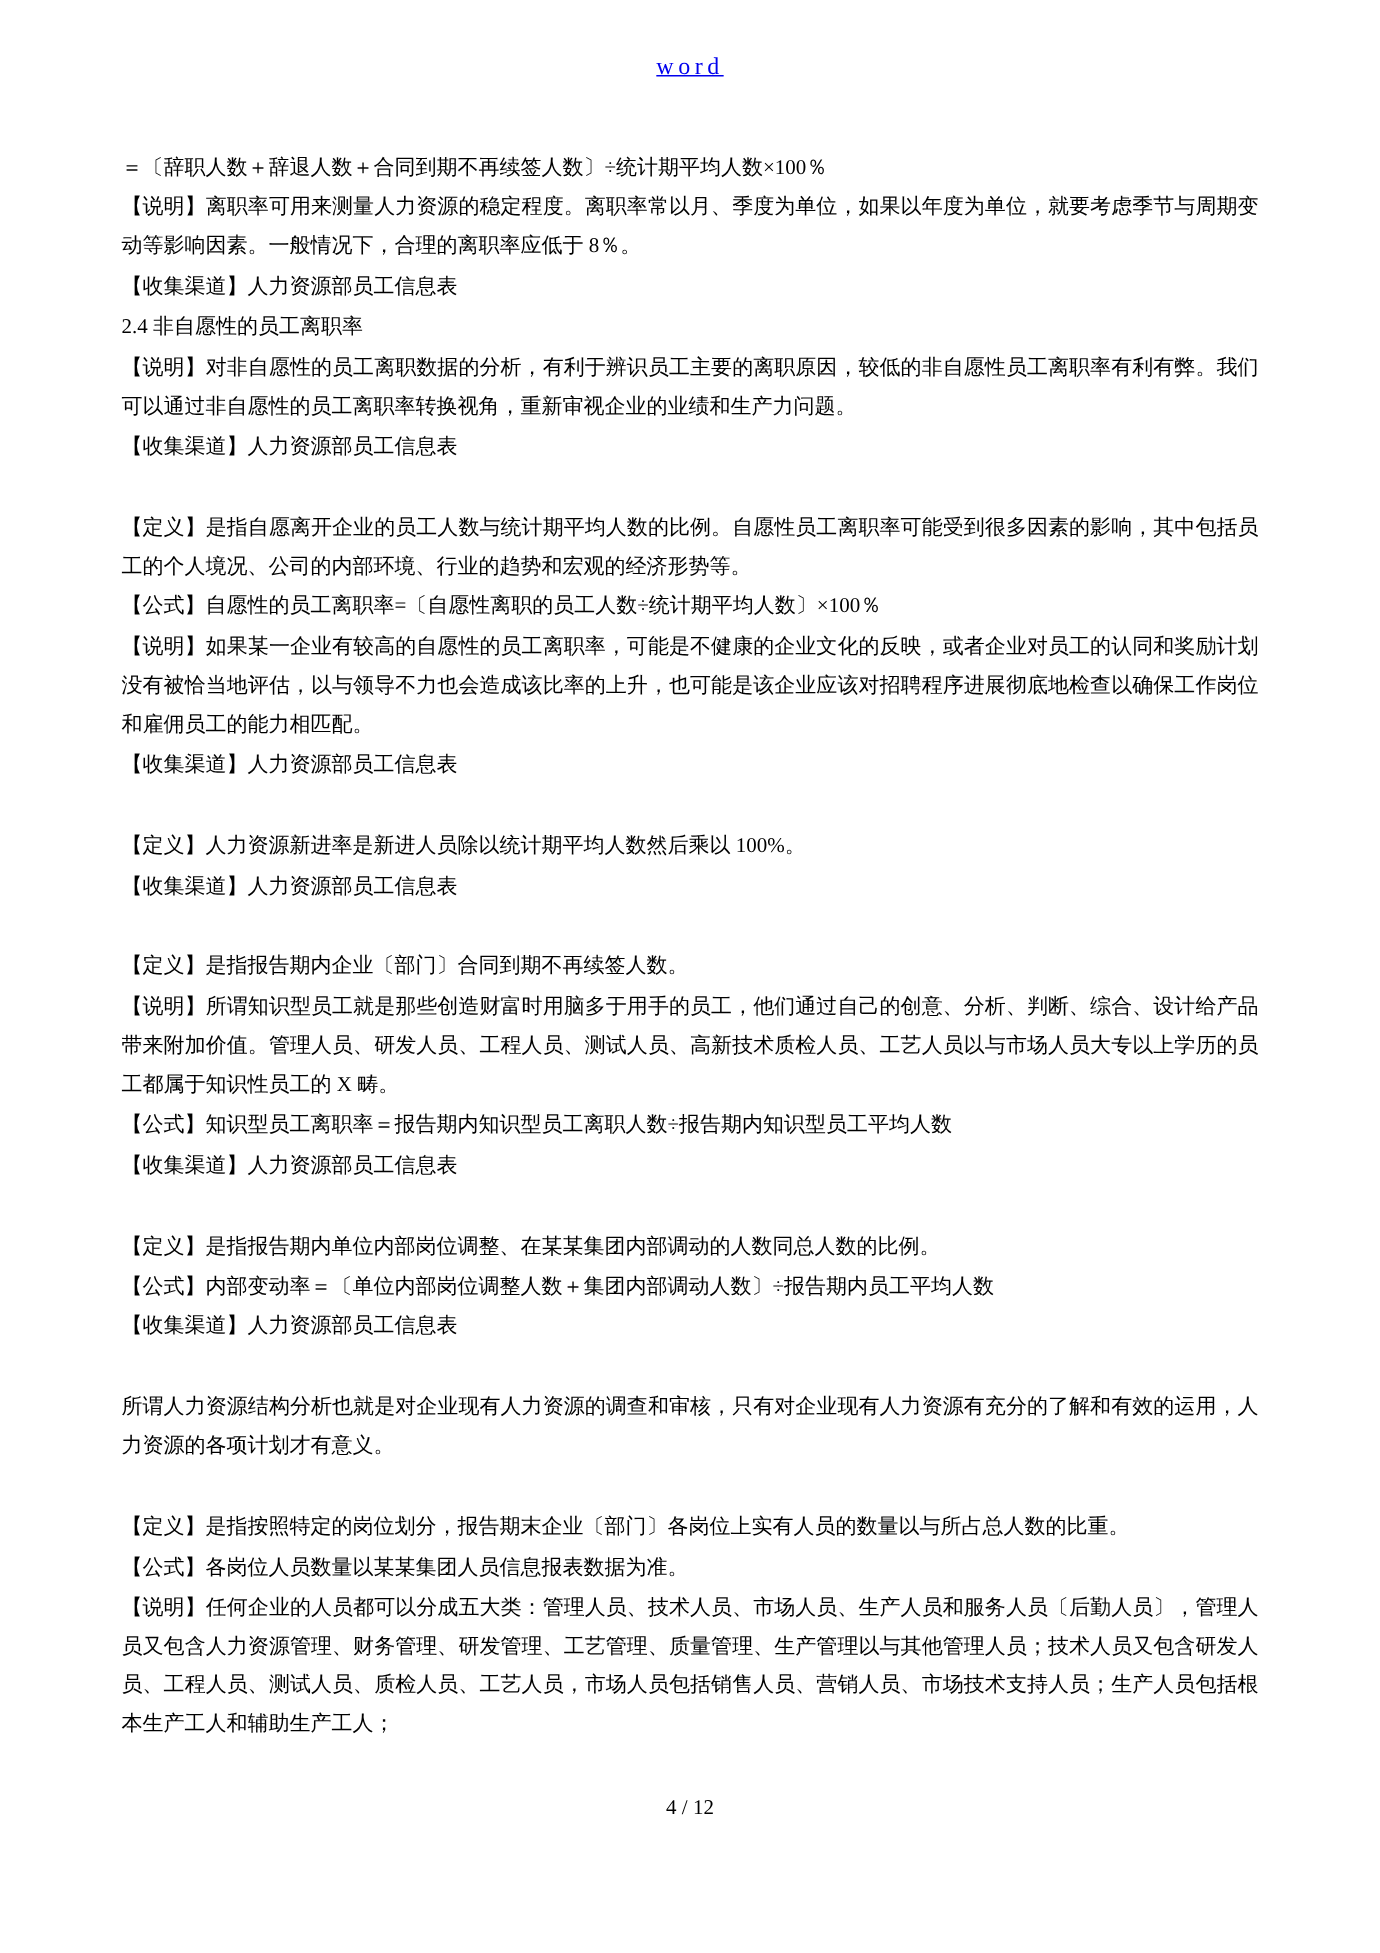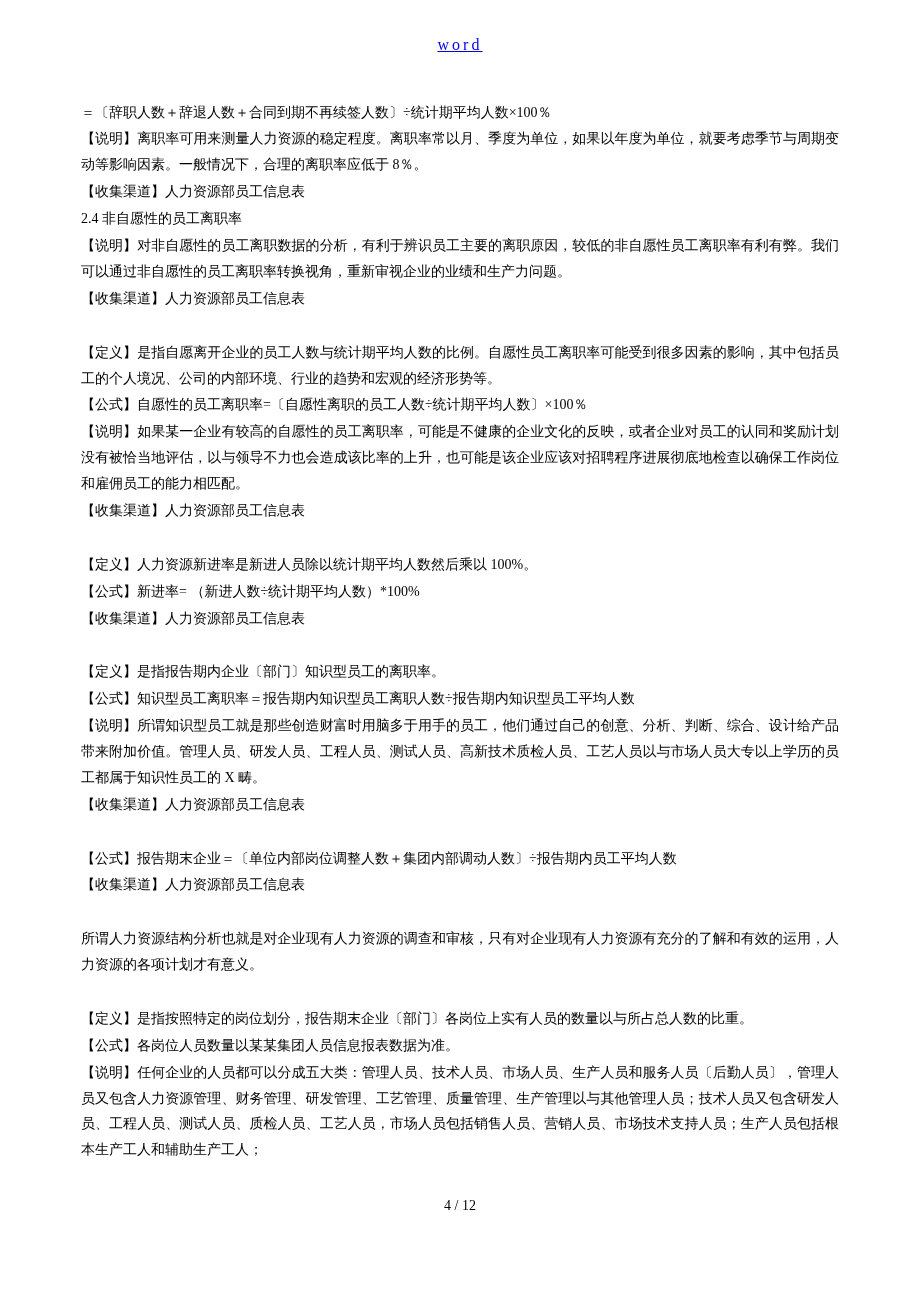--- a/index.html
+++ b/index.html
@@ -52,29 +52,29 @@
     <p>2.4 非自愿性的员工离职率</p>
     <p>【说明】对非自愿性的员工离职数据的分析，有利于辨识员工主要的离职原因，较低的非自愿性员工离职率有利有弊。我们可以通过非自愿性的员工离职率转换视角，重新审视企业的业绩和生产力问题。</p>
     <p>【收集渠道】人力资源部员工信息表</p>
     <div class="spacer"></div>
     <p>【定义】是指自愿离开企业的员工人数与统计期平均人数的比例。自愿性员工离职率可能受到很多因素的影响，其中包括员工的个人境况、公司的内部环境、行业的趋势和宏观的经济形势等。</p>
     <p>【公式】自愿性的员工离职率=〔自愿性离职的员工人数÷统计期平均人数〕×100％</p>
     <p>【说明】如果某一企业有较高的自愿性的员工离职率，可能是不健康的企业文化的反映，或者企业对员工的认同和奖励计划没有被恰当地评估，以与领导不力也会造成该比率的上升，也可能是该企业应该对招聘程序进展彻底地检查以确保工作岗位和雇佣员工的能力相匹配。</p>
     <p>【收集渠道】人力资源部员工信息表</p>
     <div class="spacer"></div>
     <p>【定义】人力资源新进率是新进人员除以统计期平均人数然后乘以 100%。</p>
-    <p>【公式】新进率=  （新进人数÷统计期平均人数）*100%</p>
     <p>【收集渠道】人力资源部员工信息表</p>
     <div class="spacer"></div>
-    <p>【定义】是指报告期内企业〔部门〕知识型员工的离职率。</p>
+    <p>【定义】是指报告期内企业〔部门〕合同到期不再续签人数。</p>
+    <p>【说明】所谓知识型员工就是那些创造财富时用脑多于用手的员工，他们通过自己的创意、分析、判断、综合、设计给产品带来附加价值。管理人员、研发人员、工程人员、测试人员、高新技术质检人员、工艺人员以与市场人员大专以上学历的员工都属于知识性员工的 X 畴。</p>
     <p>【公式】知识型员工离职率＝报告期内知识型员工离职人数÷报告期内知识型员工平均人数</p>
-    <p>【说明】所谓知识型员工就是那些创造财富时用脑多于用手的员工，他们通过自己的创意、分析、判断、综合、设计给产品带来附加价值。管理人员、研发人员、工程人员、测试人员、高新技术质检人员、工艺人员以与市场人员大专以上学历的员工都属于知识性员工的 X 畴。</p>
     <p>【收集渠道】人力资源部员工信息表</p>
     <div class="spacer"></div>
-    <p>【公式】报告期末企业＝〔单位内部岗位调整人数＋集团内部调动人数〕÷报告期内员工平均人数</p>
+    <p>【定义】是指报告期内单位内部岗位调整、在某某集团内部调动的人数同总人数的比例。</p>
+    <p>【公式】内部变动率＝〔单位内部岗位调整人数＋集团内部调动人数〕÷报告期内员工平均人数</p>
     <p>【收集渠道】人力资源部员工信息表</p>
     <div class="spacer"></div>
     <p>所谓人力资源结构分析也就是对企业现有人力资源的调查和审核，只有对企业现有人力资源有充分的了解和有效的运用，人力资源的各项计划才有意义。</p>
     <div class="spacer"></div>
     <p>【定义】是指按照特定的岗位划分，报告期末企业〔部门〕各岗位上实有人员的数量以与所占总人数的比重。</p>
     <p>【公式】各岗位人员数量以某某集团人员信息报表数据为准。</p>
     <p>【说明】任何企业的人员都可以分成五大类：管理人员、技术人员、市场人员、生产人员和服务人员〔后勤人员〕，管理人员又包含人力资源管理、财务管理、研发管理、工艺管理、质量管理、生产管理以与其他管理人员；技术人员又包含研发人员、工程人员、测试人员、质检人员、工艺人员，市场人员包括销售人员、营销人员、市场技术支持人员；生产人员包括根本生产工人和辅助生产工人；</p>
   </div>
 
   <div class="footer">

